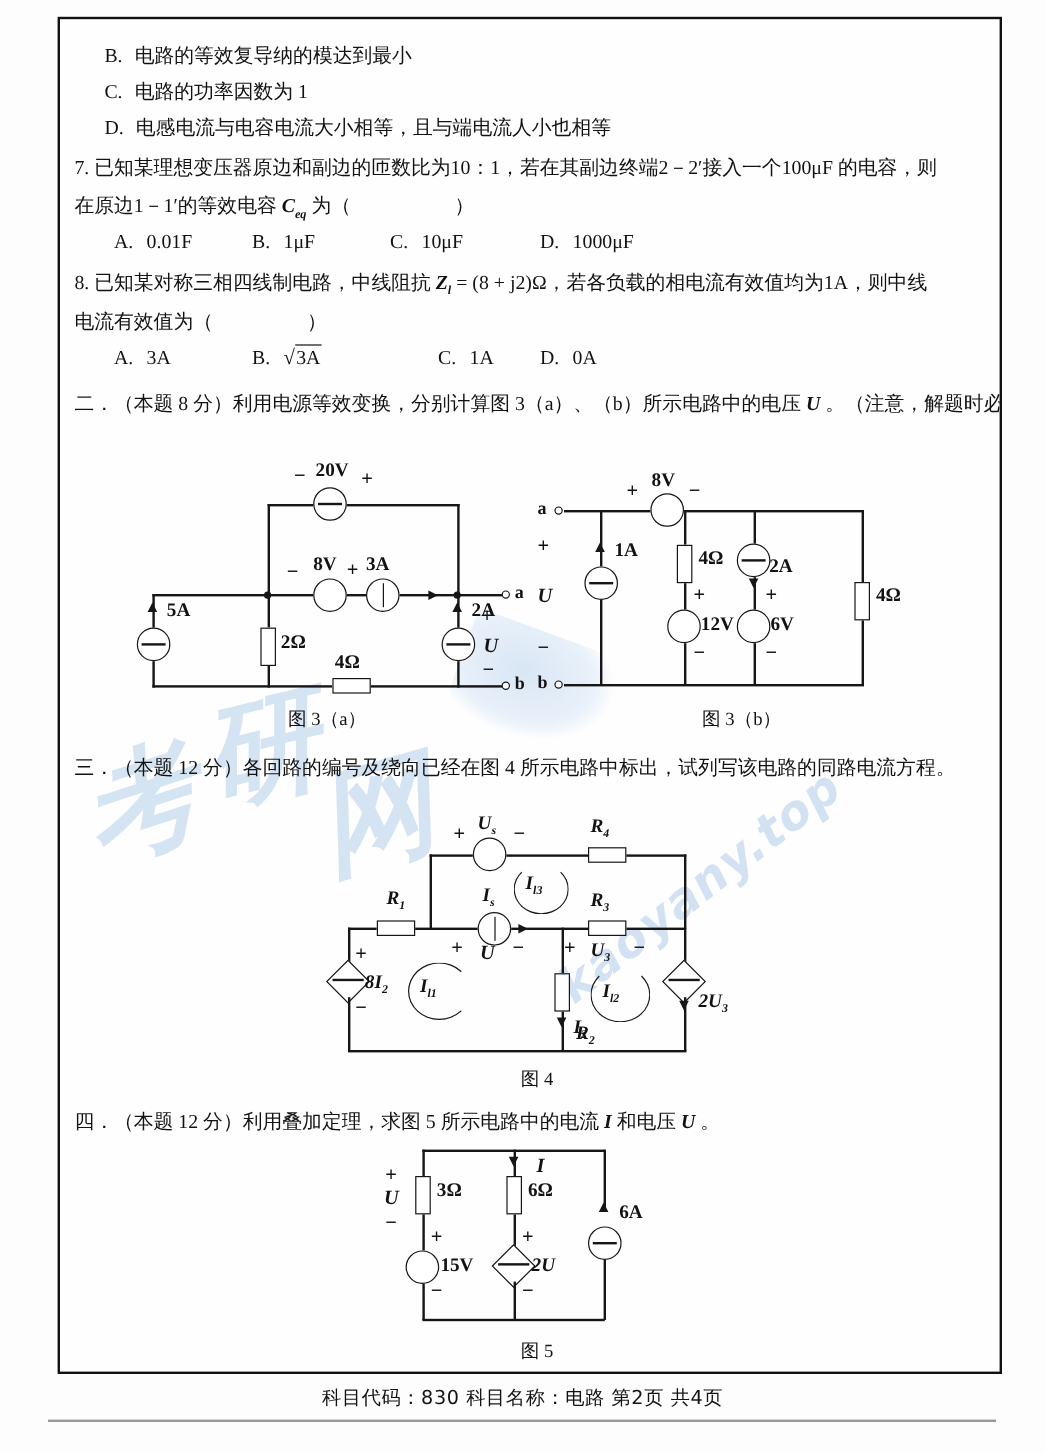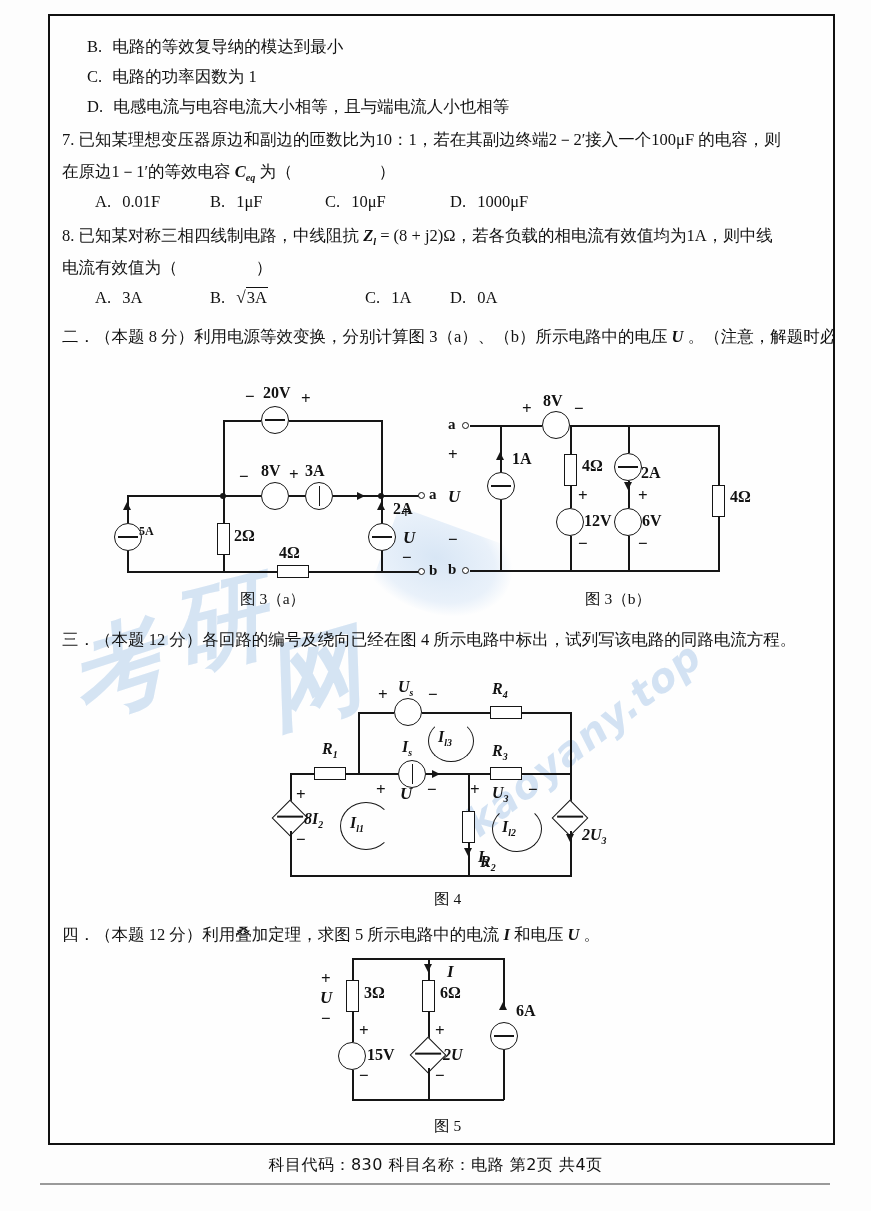--- a/index.html
+++ b/index.html
@@ -198,21 +198,21 @@
       <div class="lbl" style="left:200px;top:68px;font-size:16px;">3A</div>
 
       <div class="w h" style="left:276px;top:101px;width:38px;"></div>
       <div class="term" style="left:313px;top:98px;"></div>
       <div class="lbl" style="left:324px;top:92px;">a</div>
 
       <div class="w v" style="left:22px;top:101px;height:28px;"></div>
       <div class="aru" style="left:18px;top:108px;"></div>
       <div class="src hb" style="left:9px;top:129px;"></div>
       <div class="w v" style="left:22px;top:157px;height:22px;"></div>
-      <div class="lbl" style="left:34px;top:106px;font-size:12px;margin-top:24px;">5A</div>
+      <div class="lbl" style="left:34px;top:106px;font-size:16px;">5A</div>
 
       <div class="w v" style="left:118px;top:101px;height:28px;"></div>
       <div class="res vr" style="left:112px;top:129px;"></div>
       <div class="w v" style="left:118px;top:161px;height:18px;"></div>
       <div class="lbl" style="left:129px;top:133px;font-size:16px;">2Ω</div>
 
       <div class="w v" style="left:276px;top:101px;height:28px;"></div>
       <div class="aru" style="left:272px;top:108px;"></div>
       <div class="src hb" style="left:263px;top:129px;"></div>
       <div class="w v" style="left:276px;top:157px;height:22px;"></div>

